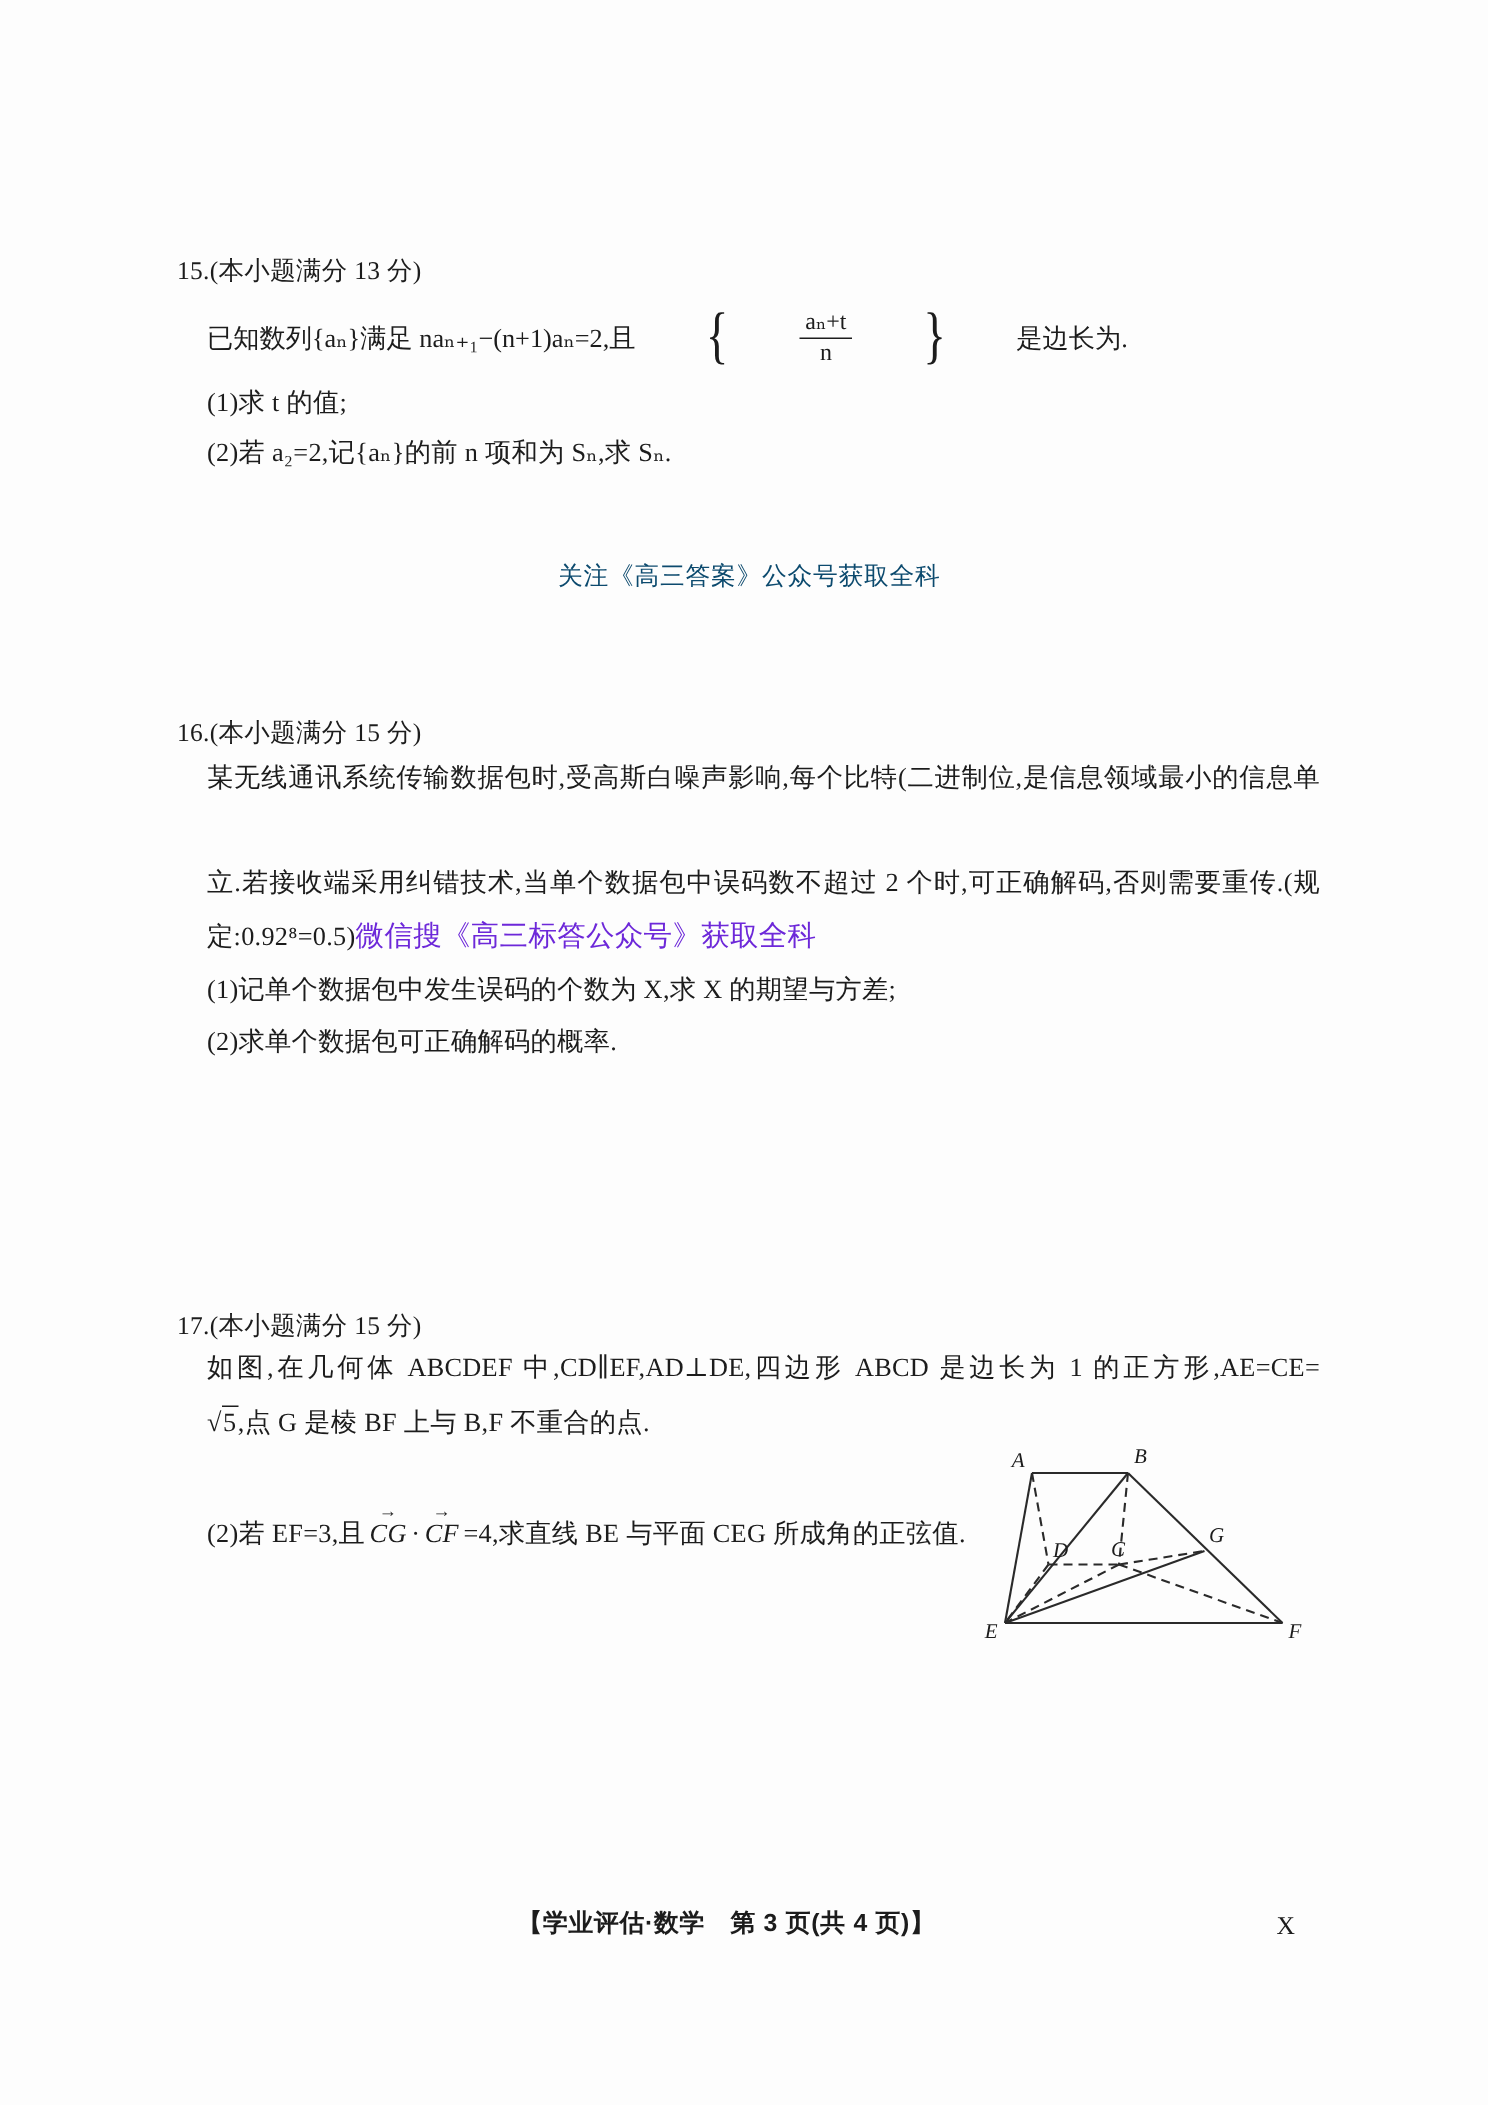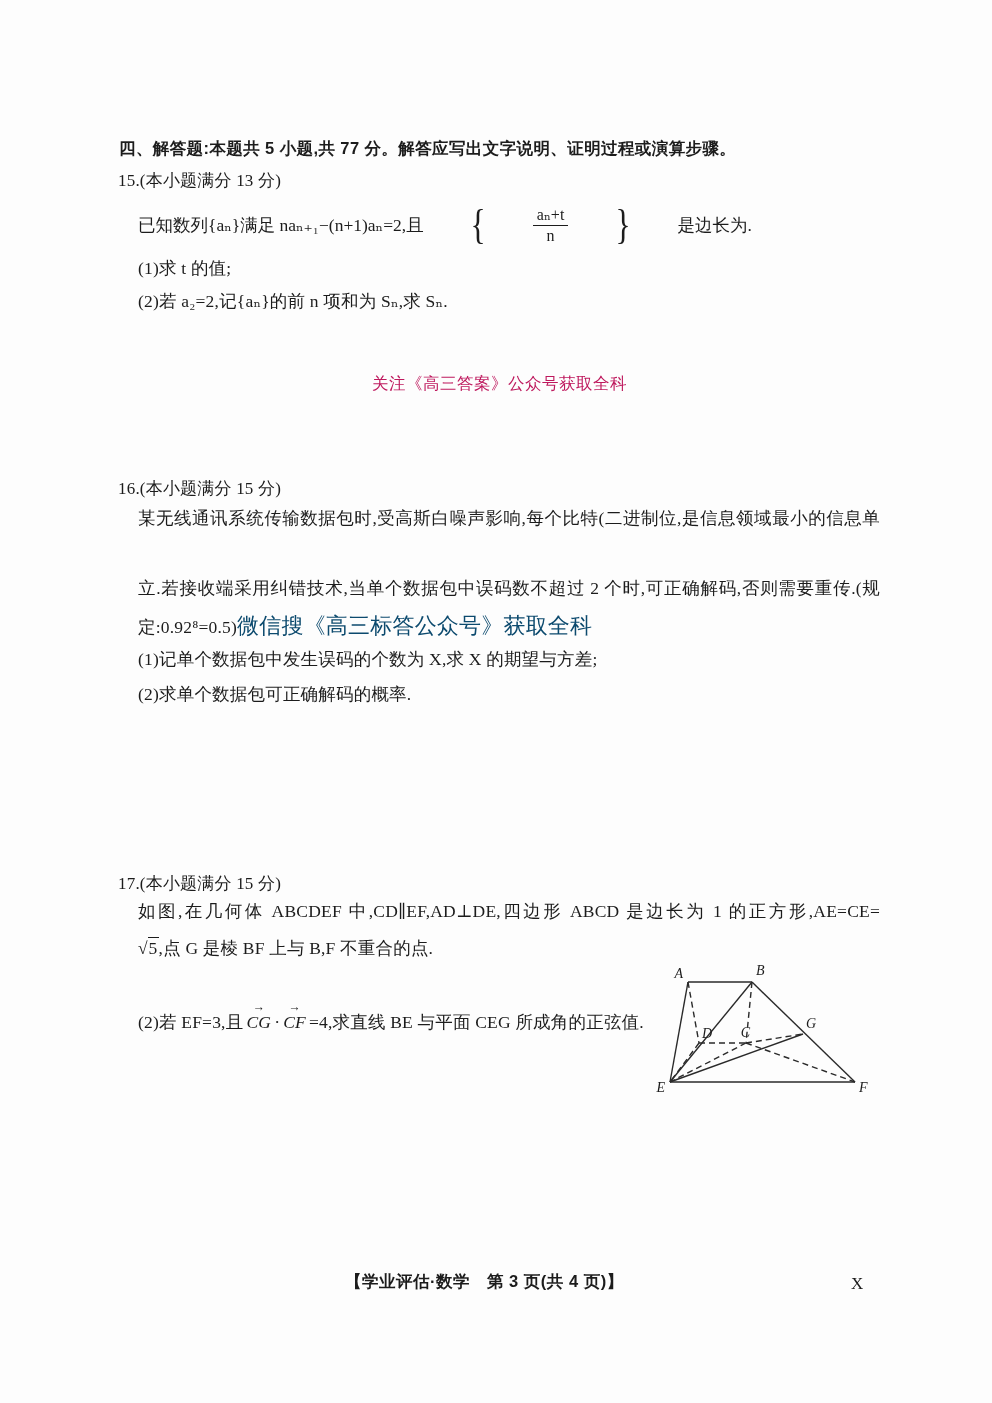--- a/index.html
+++ b/index.html
@@ -6,41 +6,40 @@
   .page{
     position:relative;width:992px;height:1403px;background:#fdfdfd;
     font-family:"Liberation Serif","DejaVu Serif",serif;color:#1c1c1c;overflow:hidden;
   }
   .abs{position:absolute;}
   .sans{font-family:"Liberation Sans","DejaVu Sans",sans-serif;}
   .bold{font-weight:700;}
   .line{font-size:17.5px;white-space:nowrap;letter-spacing:0.2px;}
   .just{width:742px;white-space:normal;text-align:justify;text-align-last:justify;letter-spacing:0.2px;}
   .qheader{font-size:17px;letter-spacing:0.2px;}
-  .promo{color:#be185d;font-size:16.5px;letter-spacing:0.5px;}
-  .graytxt{color:#0c4a6e;font-size:22px;}
+  .promo{color:#0c4a6e;font-size:16.5px;letter-spacing:0.5px;}
+  .graytxt{color:#6d28d9;font-size:19px;}
   .introline{display:flex;align-items:center;font-size:17.5px;gap:44px;}
   .frac{display:inline-flex;flex-direction:column;align-items:center;line-height:1.1;font-size:16px;margin:0 1px;}
   .frac .fnum{padding:0 4px 1px;border-bottom:1.4px solid #1c1c1c;}
   .frac .fden{padding-top:1px;}
   .brace{font-size:42px;font-weight:400;line-height:0.9;display:inline-block;transform:scaleX(0.75);margin:0 0;}
   .vec{position:relative;display:inline-block;font-style:italic;margin:0 3px;}
   .vec .arr{position:absolute;top:-0.95em;left:0;width:100%;text-align:center;font-size:0.7em;font-style:normal;}
   .sqrt-sym{letter-spacing:0;}
   .sqrt-val{border-top:1.4px solid #1c1c1c;padding:0 1px;}
   .footer-left{font-size:16.5px;letter-spacing:0.5px;}
   .footer-right{font-size:17px;}
   svg text{font-family:"Liberation Serif","DejaVu Serif",serif;font-style:italic;font-size:14px;fill:#1c1c1c;}
 </style>
 </head>
 <body>
 
 <div class="page">
 
-  <div class="abs sans bold" style="left:119px;top:138px;font-size:16.5px;letter-spacing:0.4px;">四、解答题:本题共 5 小题,共 77 分。解答应写出文字说明、证明过程或演算步骤。</div>
 
   <div class="abs qheader" style="left:118px;top:169px;">15.(本小题满分 13 分)</div>
 
   <div class="abs introline" style="left:138px;top:198px;height:54px;">
     <span>已知数列{aₙ}满足 naₙ₊₁−(n+1)aₙ=2,且</span>
     <span class="brace">{</span>
     <span class="frac">
       <span class="fnum">aₙ+t</span>
       <span class="fden">n</span>
     </span>

